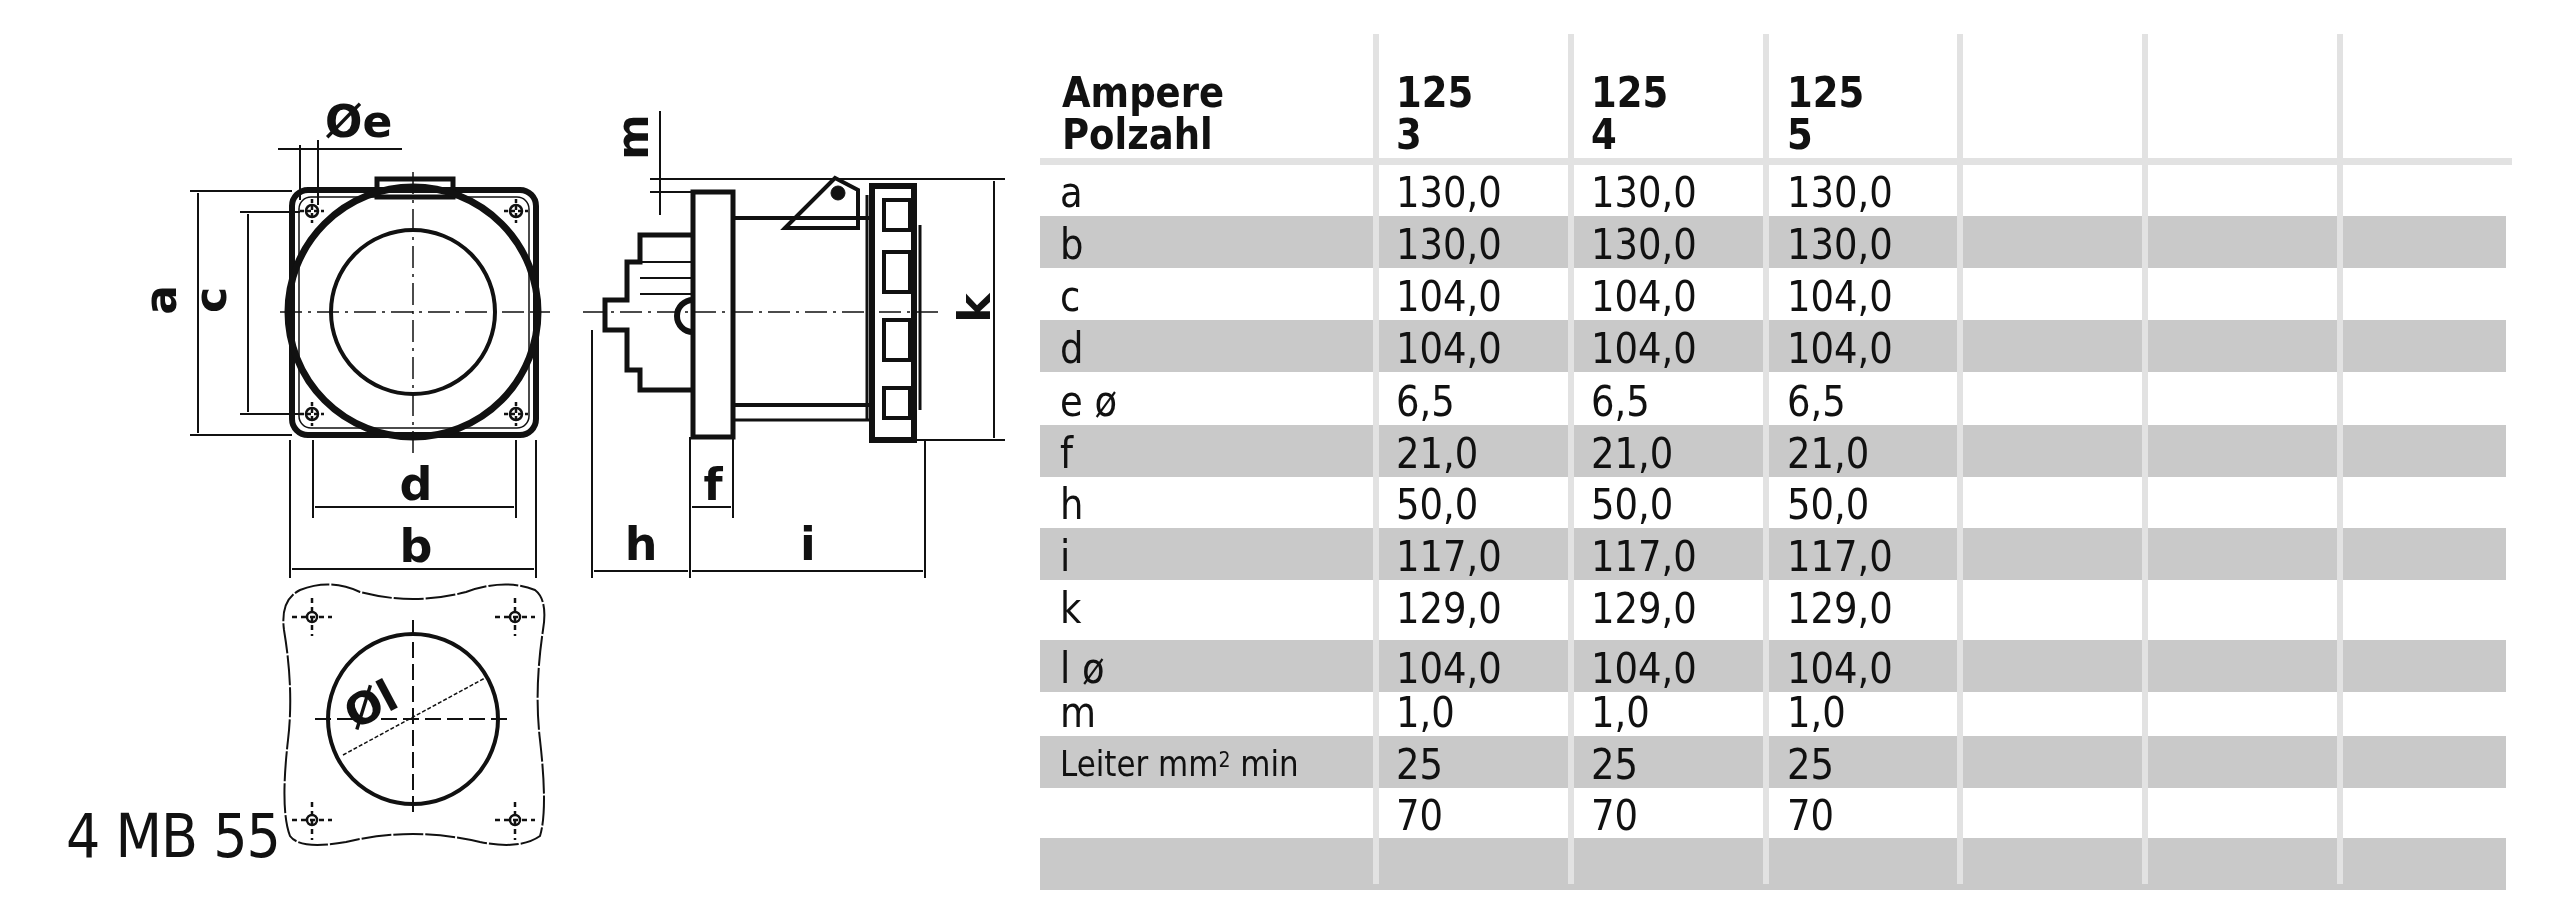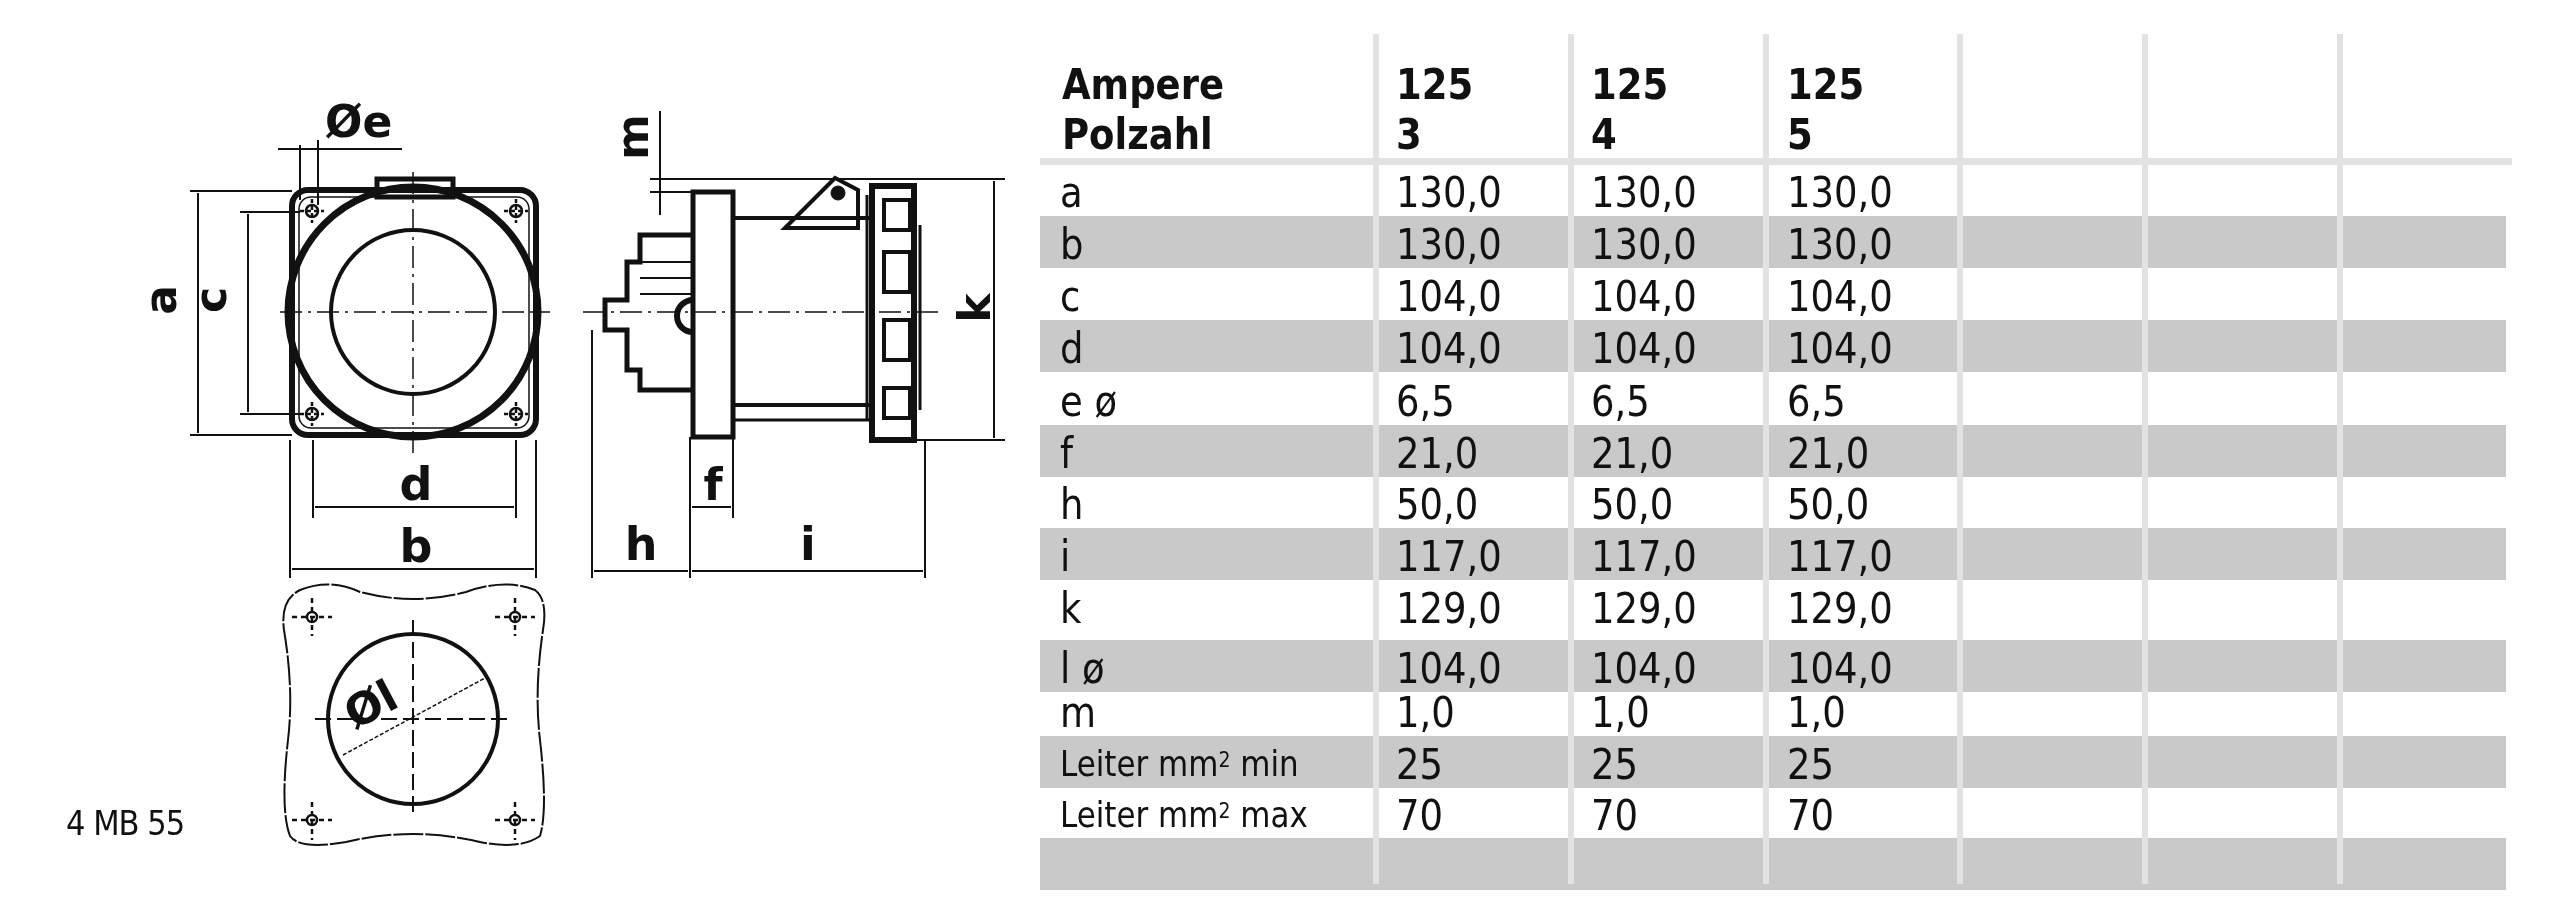--- a/index.html
+++ b/index.html
@@ -1,36 +1,36 @@
 <!DOCTYPE html>
 <html><head>
 <meta charset="utf-8">
 <style>
   html, body { margin:0; padding:0; background:#ffffff; }
   body { width:2560px; height:922px; position:relative; overflow:hidden;
          font-family:"DejaVu Sans Condensed","DejaVu Sans", sans-serif; color:#111; }
   #drawing { position:absolute; left:0; top:0; width:1040px; height:922px; }
   #drawing svg { position:absolute; left:0; top:0; }
-  .model-label { position:absolute; left:66px; top:806px; font-size:34px; line-height:1;
+  .model-label { position:absolute; left:66px; top:806px; font-size:60px; line-height:1;
                  font-family:"DejaVu Sans", sans-serif; font-stretch:condensed; letter-spacing:-1px; }
 
   
   #spec-table { position:absolute; left:1040px; top:34px; width:1472px; height:854px; }
   .vline { position:absolute; top:0; width:6px; height:850px; background:#e2e2e2; z-index:2; }
   .hline { position:absolute; left:0; top:124px; width:1472px; height:7px; background:#e2e2e2; z-index:3; }
   .row { position:absolute; left:0; width:1466px; height:52px; }
   .row.shade { background:#c9c9c9; }
   .cell { position:absolute; top:0; height:52px; line-height:56px; font-size:43px; white-space:nowrap;
           font-family:"DejaVu Sans", sans-serif; transform-origin:left center; }
   .cell.lbl { left:20px; }
   .cell.lbl.small { font-size:36px; }
   .cell.lbl.small sup { font-size:22px; vertical-align:top; position:relative; top:-4px; }
   .hdr { position:absolute; top:0; height:124px; font-weight:bold; font-size:43px; line-height:44px;
          font-family:"DejaVu Sans", sans-serif; }
-  .hdr .l1 { position:absolute; top:28px; white-space:nowrap; }
+  .hdr .l1 { position:absolute; top:36px; white-space:nowrap; }
   .hdr .l2 { position:absolute; top:78px; white-space:nowrap; }
   .cond { display:inline-block; transform:scaleX(0.86); transform-origin:left center; }
 </style>
 </head>
 <body>
 
 <div id="drawing">
   <svg width="1040" height="922" viewBox="0 0 1040 922" xmlns="http://www.w3.org/2000/svg" font-family="DejaVu Sans, sans-serif" fill="none" stroke="#111">
 
     <g>
@@ -265,21 +265,20 @@
         <div class="cell" style="left: 551px;"><span class="cond">1,0</span></div>
         <div class="cell" style="left: 747px;"><span class="cond">1,0</span></div>
       </div>
       <div class="row shade" style="top: 702px;">
         <div class="cell lbl small"><span class="cond"><span>Leiter mm</span><sup>2</sup><span> min</span></span></div>
         <div class="cell" style="left: 356px;"><span class="cond">25</span></div>
         <div class="cell" style="left: 551px;"><span class="cond">25</span></div>
         <div class="cell" style="left: 747px;"><span class="cond">25</span></div>
       </div>
       <div class="row" style="top: 753px;">
-        <div class="cell lbl small"><span class="cond"><span>Leiter mm</span><sup>2</sup><span> max</span></span></div>
         <div class="cell" style="left: 356px;"><span class="cond">70</span></div>
         <div class="cell" style="left: 551px;"><span class="cond">70</span></div>
         <div class="cell" style="left: 747px;"><span class="cond">70</span></div>
       </div>
       <div class="row shade" style="top: 804px;">
         <div class="cell lbl"><span class="cond"></span></div>
         <div class="cell" style="left: 356px;"><span class="cond"></span></div>
         <div class="cell" style="left: 551px;"><span class="cond"></span></div>
         <div class="cell" style="left: 747px;"><span class="cond"></span></div>
       </div>

